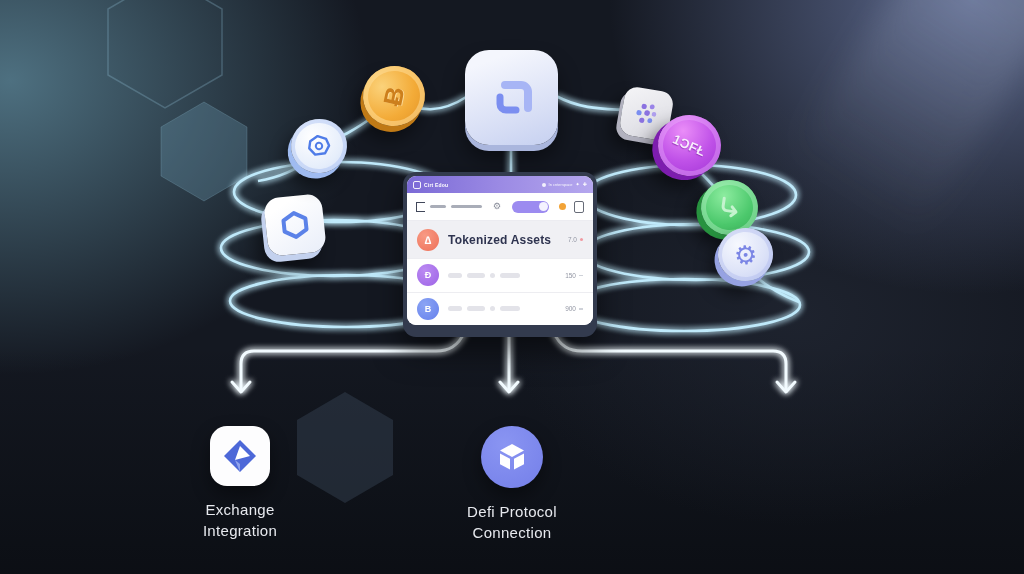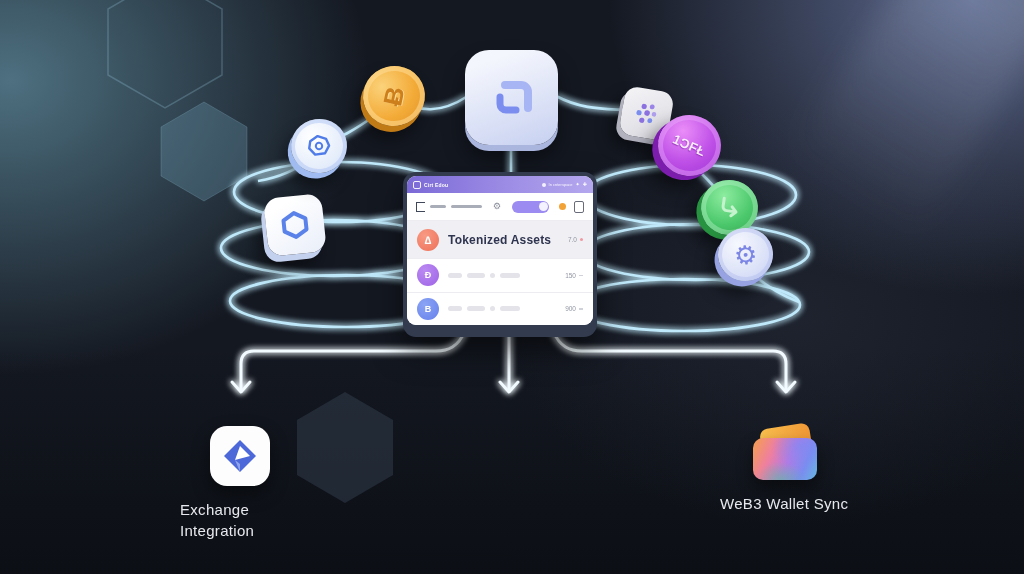--- a/index.html
+++ b/index.html
@@ -87,21 +87,21 @@
   .ri-blue{background:radial-gradient(circle at 35% 30%,#8ba4f4,#6580ec);font-size:9px;}
   .row-title{font-size:12px;font-weight:700;color:#2f3450;letter-spacing:.2px;}
   .ph{height:5px;border-radius:2.5px;background:#e3e3e9;}
   .row-val{margin-left:auto;display:flex;align-items:center;gap:3px;}
   .val-txt{font-size:6.5px;color:#9296a3;}
   .val-dot{width:3px;height:3px;border-radius:50%;background:#f09aa2;}
   .val-dash{width:4px;height:1.5px;background:#cfd2d9;}
 
   
   .feature{position:absolute;top:426px;width:160px;display:flex;flex-direction:column;align-items:center;}
-  .feat-label{margin-top:13px;font-size:15px;line-height:21px;color:#e7e9ee;letter-spacing:.3px;}
+  .feat-label{margin-top:13px;font-size:15px;line-height:21px;color:#e7e9ee;text-align:center;letter-spacing:.3px;}
   .f-exchange-icon{width:60px;height:60px;border-radius:17px;background:#fdfdfe;
     display:flex;align-items:center;justify-content:center;box-shadow:0 8px 18px rgba(0,0,0,.4);}
   .f-defi-icon{width:62px;height:62px;border-radius:50%;background:radial-gradient(circle at 38% 30%,#8a95f2,#747fe9);
     display:flex;align-items:center;justify-content:center;box-shadow:0 8px 18px rgba(0,0,0,.4);}
   .f-wallet-icon{position:relative;width:64px;height:54px;}
   .wallet-flap{position:absolute;left:8px;top:0;width:50px;height:30px;border-radius:8px;
     transform:rotate(-9deg);background:linear-gradient(100deg,#fbc14e,#ef9534);}
   .wallet-body{position:absolute;left:0;bottom:0;width:64px;height:42px;border-radius:10px;
     background:
       radial-gradient(36px 26px at 42% 100%, rgba(80,200,140,.55), rgba(80,200,140,0) 70%),
@@ -263,22 +263,25 @@
     <div class="f-exchange-icon">
       <svg width="36" height="36" viewBox="0 0 36 36">
         <polygon points="18,2 34,18 18,34 2,18" fill="#4d68d8"></polygon>
         <polygon points="18,8 28,18 13,22" fill="#ffffff"></polygon>
         <polygon points="13,22 18,34 18,26" fill="#8fa2ec"></polygon>
       </svg>
     </div>
     <div class="feat-label" style="width:120px">Exchange Integration</div>
   </div>
 
-
-  <div class="feature" style="left:705px">
-    <div class="f-wallet-icon">
-      <div class="wallet-flap"></div>
-      <div class="wallet-body"></div>
+  <div class="feature" style="left:432px">
+    <div class="f-defi-icon">
+      <svg width="32" height="32" viewBox="0 0 32 32">
+        <polygon points="16,3 28,9.5 16,16 4,9.5" fill="#ffffff"></polygon>
+        <polygon points="4,12.5 14,17.8 14,28.5 4,23.2" fill="#ffffff"></polygon>
+        <polygon points="28,12.5 18,17.8 18,28.5 28,23.2" fill="#ffffff"></polygon>
+      </svg>
     </div>
-    <div class="feat-label" style="width:130px">WeB3 Wallet Sync</div>
-  </div>
+    <div class="feat-label" style="width:140px">Defi Protocol Connection</div>
+  </div>
+
 
 </div>
 
 </body></html>

